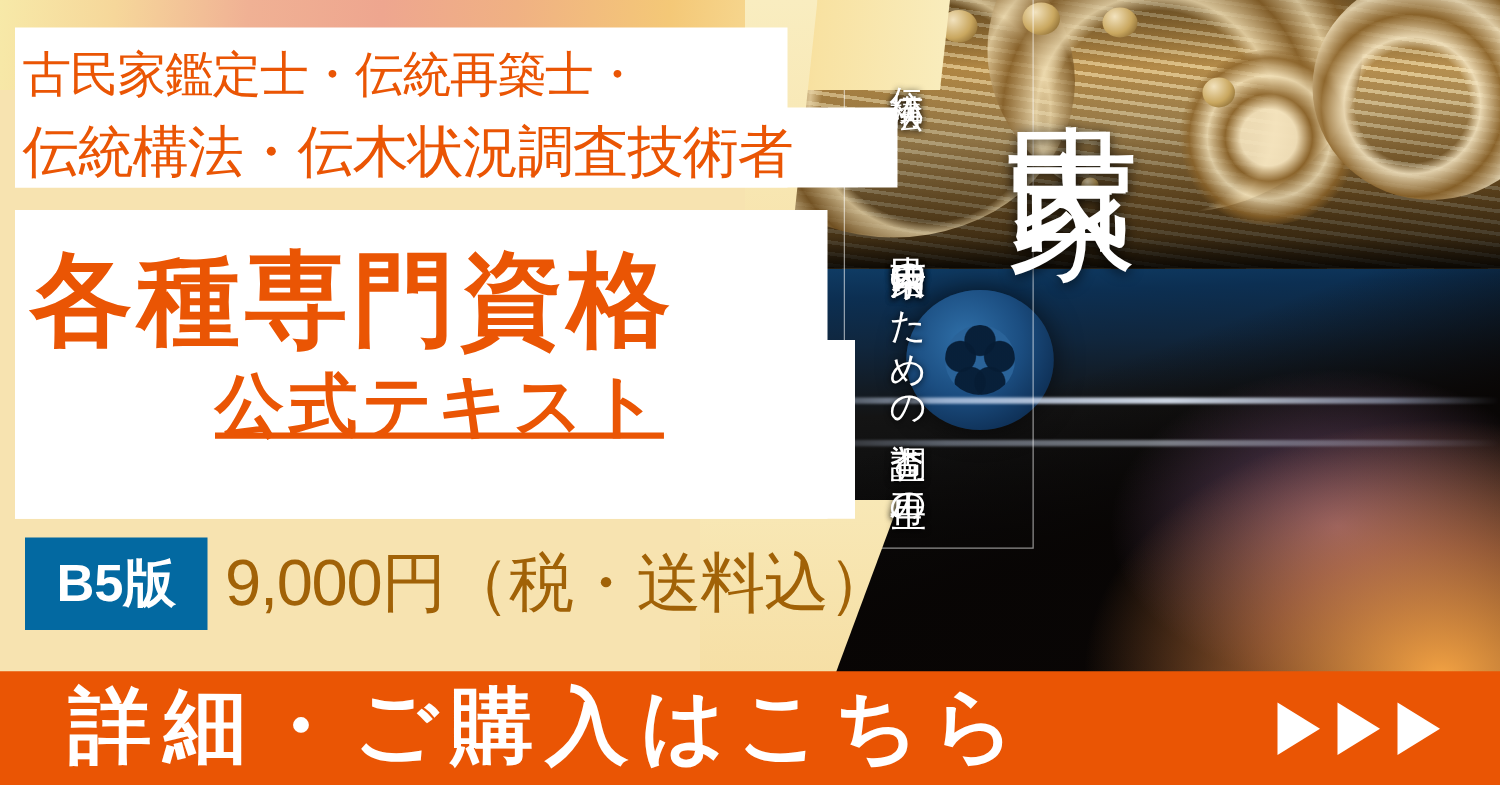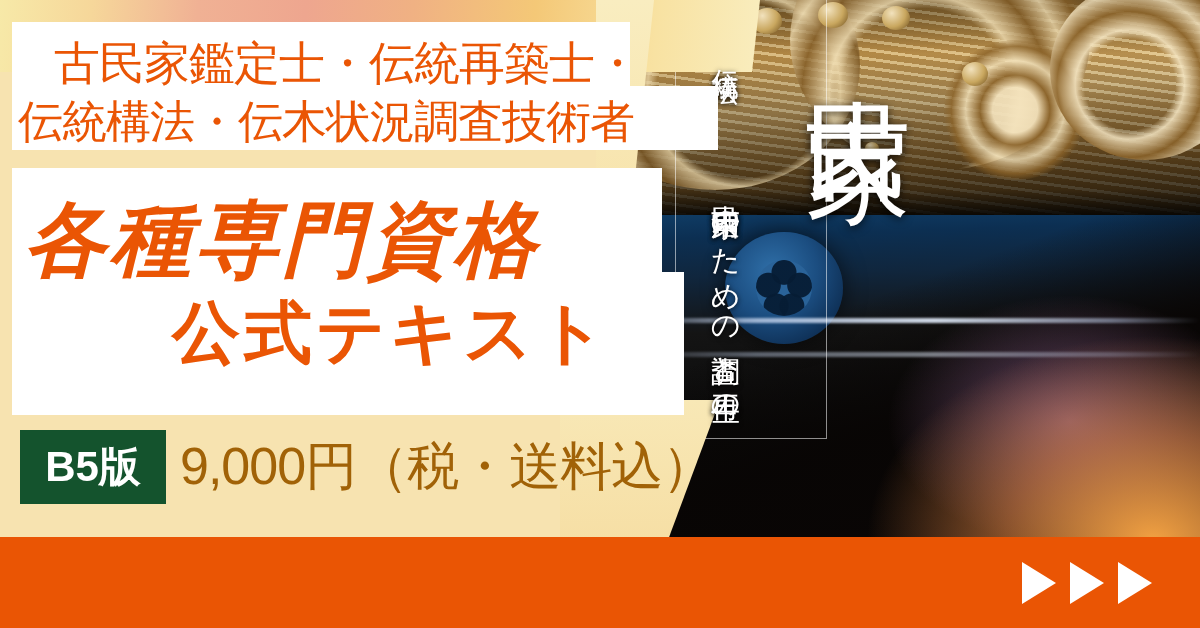--- a/index.html
+++ b/index.html
@@ -150,30 +150,30 @@
   .panel-top{left:12px;top:22px;width:618px;height:128px;}
   .panel-top2{left:12px;top:86px;width:706px;height:64px;}
   .panel-main{left:12px;top:168px;width:650px;height:247px;}
   .panel-main2{left:12px;top:272px;width:672px;height:143px;}
 
   .line{
     position:absolute;color:#ea5504;white-space:nowrap;
     font-family:"Liberation Sans","DejaVu Sans",sans-serif;
     font-weight:400;
   }
-  .sub-1{left:18px;top:33px;font-size:46px;letter-spacing:-1px;margin-left:36px;}
+  .sub-1{left:18px;top:33px;font-size:39px;letter-spacing:-1px;}
   .sub-2{left:18px;top:92px;font-size:45px;letter-spacing:-1px;}
 
-  .head-1{left:24px;top:186px;font-size:82px;font-weight:700;letter-spacing:4px;font-style:italic;}
-  .head-2{left:172px;top:288px;font-size:68px;font-weight:700;letter-spacing:4px;}
+  .head-1{left:24px;top:186px;font-size:82px;font-weight:700;letter-spacing:4px;}
+  .head-2{left:172px;top:288px;font-size:55px;font-weight:700;letter-spacing:4px;text-decoration:underline;}
 
   
   .badge{
     position:absolute;left:20px;top:430px;width:146px;height:74px;
-    background:#14532d;
+    background:#0369a1;
   }
   .badge span{
     position:absolute;left:0;top:0;width:146px;height:74px;
     display:flex;align-items:center;justify-content:center;
     color:#ffffff;font-size:42px;font-weight:700;letter-spacing:0px;
     font-family:"Liberation Sans","DejaVu Sans",sans-serif;
   }
   .price{
     position:absolute;left:180px;top:432px;
     color:#a16207;font-size:52px;font-weight:400;white-space:nowrap;
@@ -246,20 +246,21 @@
   <div class="panel panel-main2"></div>
   <div class="line head-1">各種専門資格</div>
   <div class="line head-2">公式テキスト</div>
 
   <div class="badge">
     <span>B5版</span>
   </div>
   <div class="price">9,000円（税・送料込）</div>
 
   <div class="cta">
+    <div class="cta-text">詳細・ご購入はこちら</div>
     <div class="arrows">
       <div class="arrow"></div>
       <div class="arrow"></div>
       <div class="arrow"></div>
     </div>
   </div>
 
 </div>
 
 </body></html>

